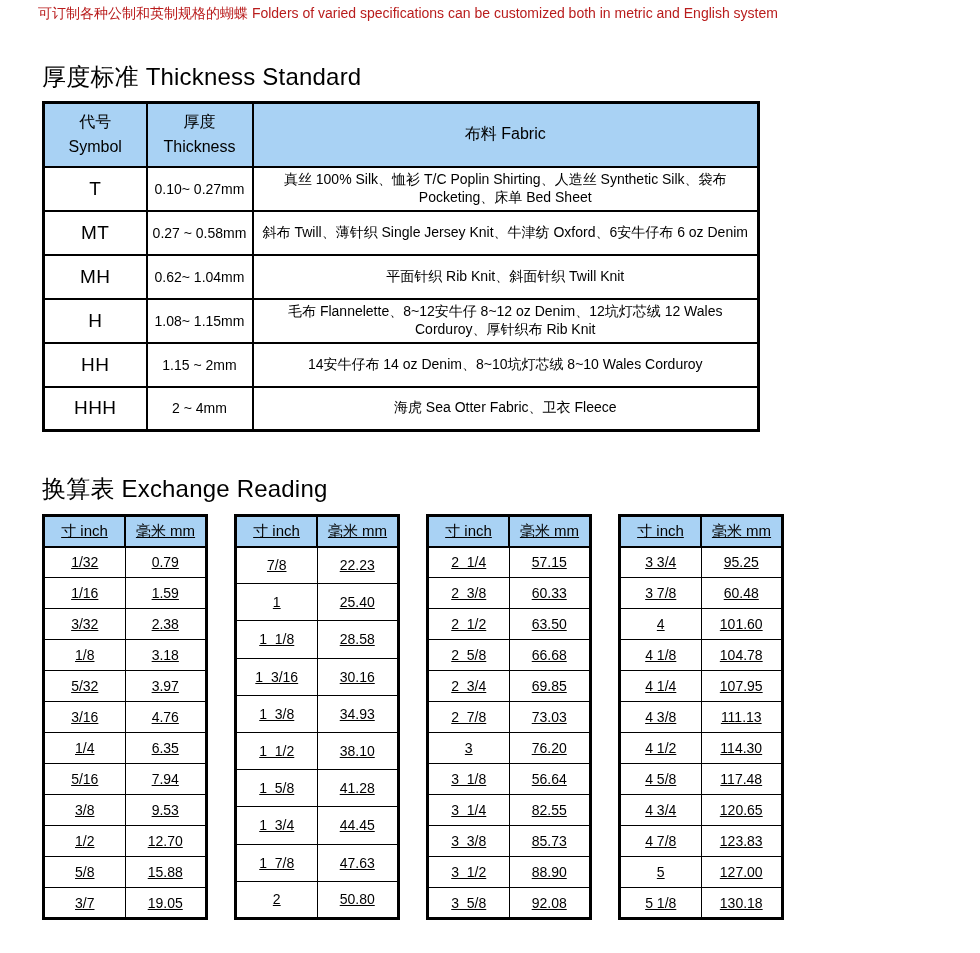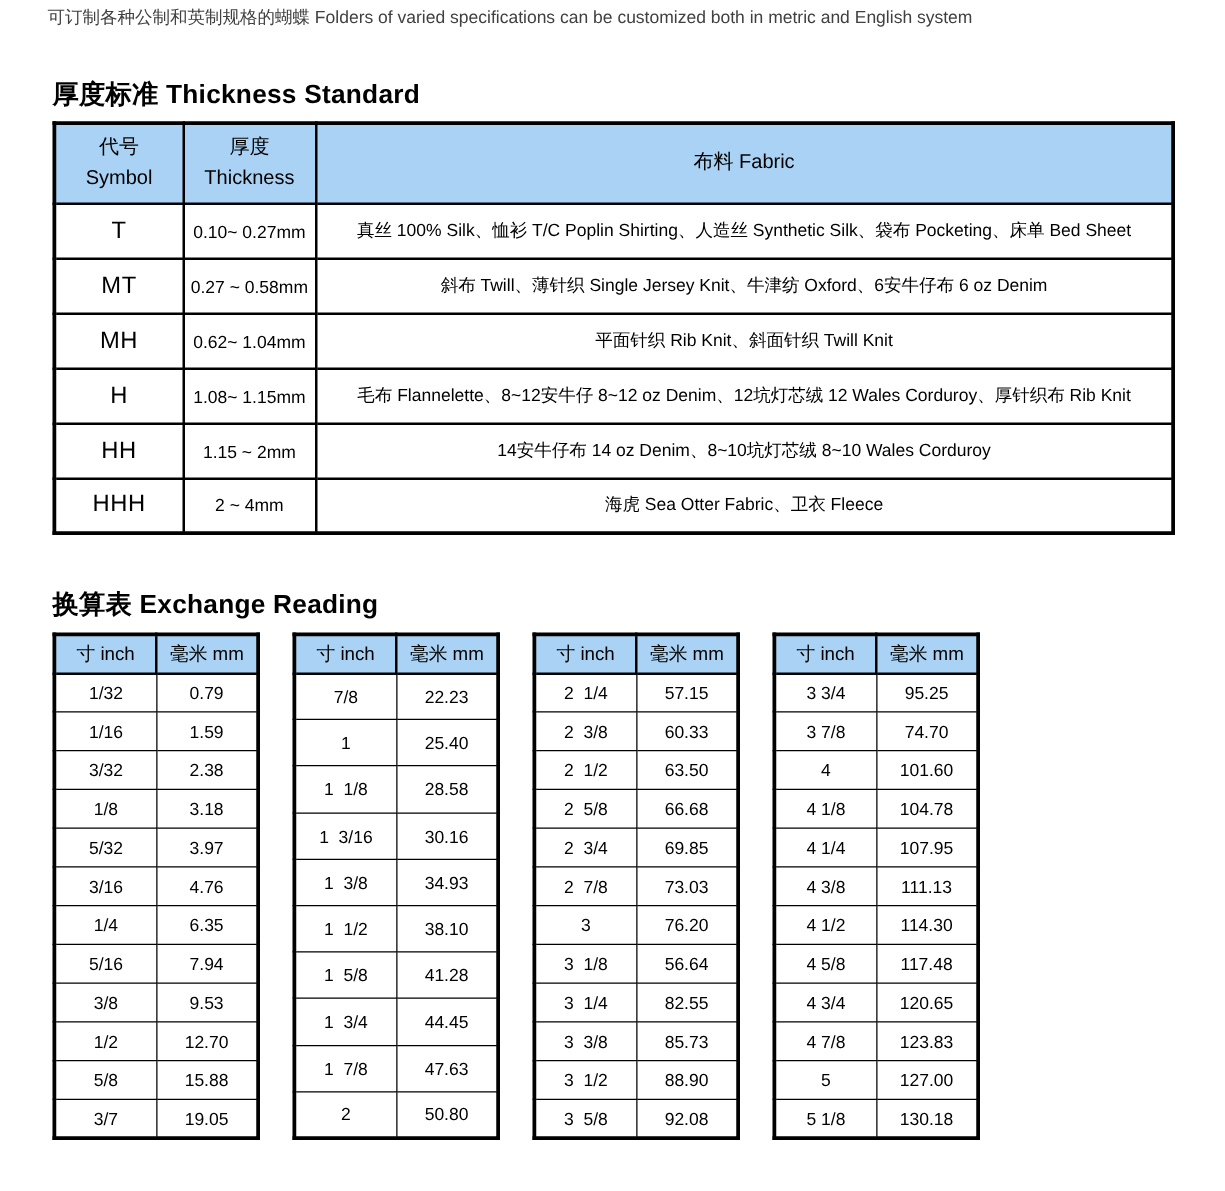--- a/index.html
+++ b/index.html
@@ -7,36 +7,36 @@
   body {
     width: 980px; height: 953px;
     background: #ffffff;
     font-family: "Liberation Sans", sans-serif;
     color: #000;
     overflow: hidden;
   }
   .top-note {
     padding: 5px 0 0 38px;
     font-size: 14px;
-    color: #404040;
+    color: #b91c1c;
   }
   .heading {
-    font-size: 21px;
-    font-weight: 700;
+    font-size: 24px;
+    font-weight: 400;
     margin: 38px 0 8px 42px;
     letter-spacing: 0.2px;
   }
   .heading.second { margin-top: 41px; margin-bottom: 9px; }
 
   
   .thickness-table {
     border-collapse: collapse;
     table-layout: fixed;
     margin-left: 42px;
-    width: 898px;
+    width: 718px;
     border: 3px solid #000;
   }
   .thickness-table th, .thickness-table td {
     border: 2px solid #000;
     text-align: center;
     vertical-align: middle;
     padding: 0 4px;
   }
   .thickness-table thead th {
     background: #a9d2f4;
@@ -56,20 +56,21 @@
   .exchange-row {
     display: flex;
     gap: 26px;
     margin-left: 42px;
   }
   .ex-table {
     border-collapse: collapse;
     table-layout: fixed;
     width: 166px;
     border: 3px solid #000;
+    text-decoration: underline;
   }
   .ex-table th {
     background: #a9d2f4;
     border: 2px solid #000;
     height: 31px;
     font-weight: 400;
     font-size: 15px;
     text-align: center;
     vertical-align: middle;
   }
@@ -315,21 +316,21 @@
             <th>毫米 mm</th>
           </tr>
         </thead>
         <tbody>
           <tr>
             <td class="inch-cell">3 3/4</td>
             <td class="mm-cell">95.25</td>
           </tr>
           <tr>
             <td class="inch-cell">3 7/8</td>
-            <td class="mm-cell">74.70</td>
+            <td class="mm-cell">60.48</td>
           </tr>
           <tr>
             <td class="inch-cell">4</td>
             <td class="mm-cell">101.60</td>
           </tr>
           <tr>
             <td class="inch-cell">4 1/8</td>
             <td class="mm-cell">104.78</td>
           </tr>
           <tr>

